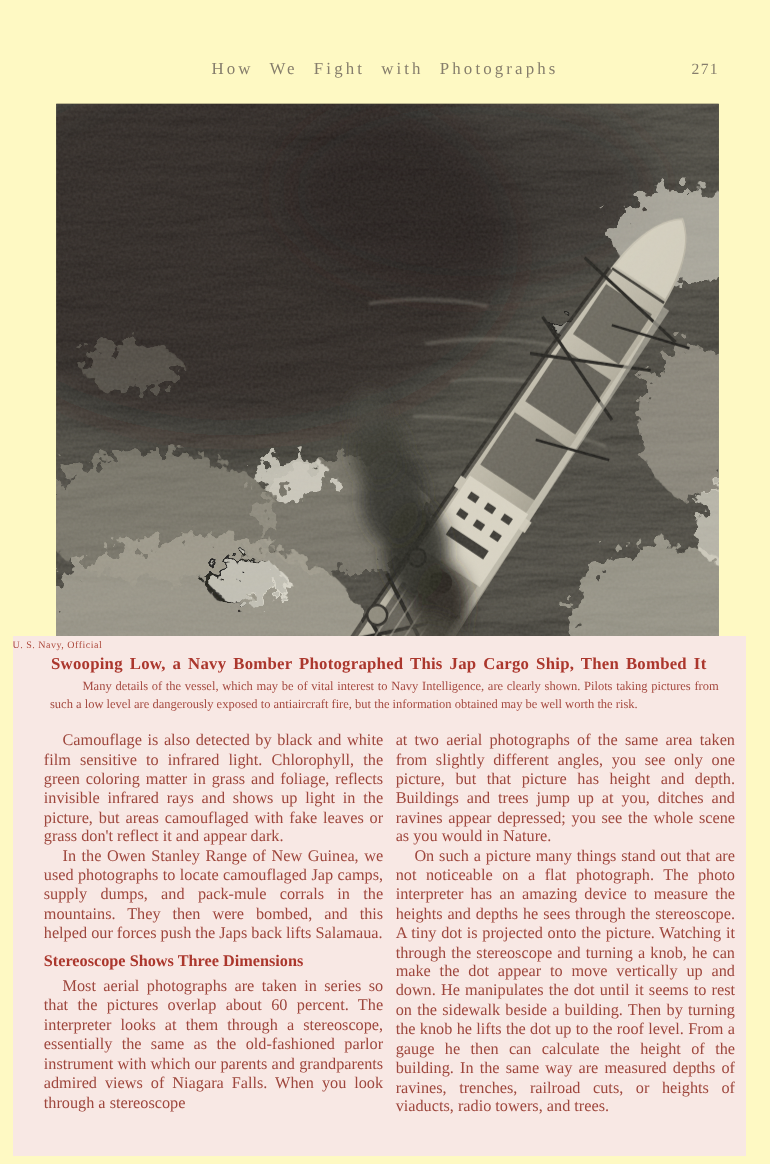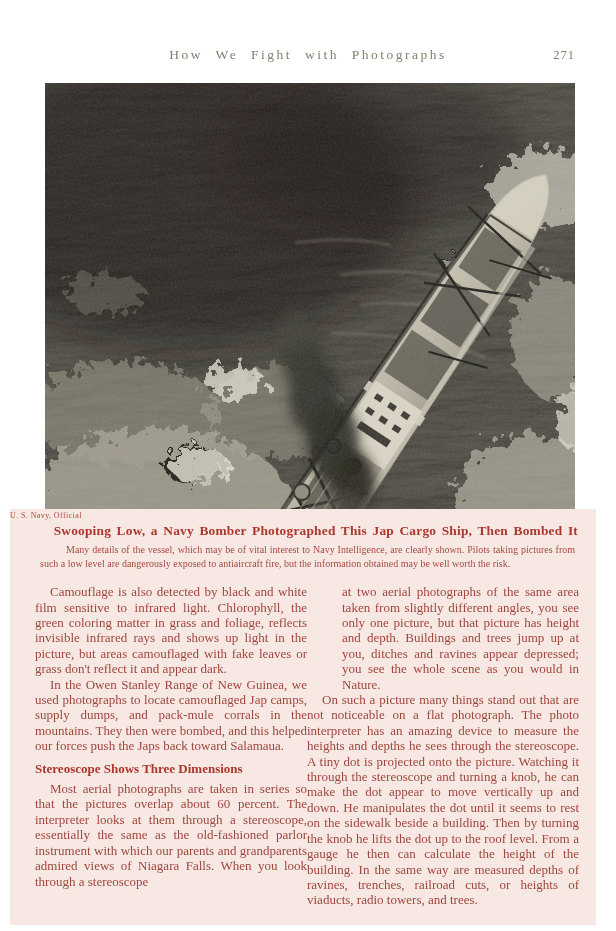--- a/index.html
+++ b/index.html
@@ -1,21 +1,21 @@
 <!DOCTYPE html>
 <html><head>
 <meta charset="utf-8">
 <style>
   html,body { margin:0; padding:0; }
   body { background:#d8d4c6; }
   .page {
     position:relative;
     width:616px; height:931px;
     margin:0 auto;
-    background:#ffffff;
+    background:#fef9c3;
     font-family:"Liberation Serif", serif;
     overflow:hidden;
   }
   
   .running-head-row { position:absolute; top:47px; left:0; width:100%; height:18px; }
   .running-head {
     text-align:center; font-size:13.5px; color:#867e6c;
     letter-spacing:2.5px; word-spacing:7px;
   }
   .page-number {
@@ -31,36 +31,36 @@
   
   .tint {
     position:absolute; left:10px; top:509px; width:586px; height:416px;
     background:#f8e8e4;
   }
   .credit {
     text-align:left; padding:2px 21px 0 0;
     font-size:8px; color:#ad493c; letter-spacing:.4px;
   }
   .cap-title {
-    margin:3px 18px 0 18px; text-align:right;
+    margin:3px 18px 0 18px; text-align:center;
     font-weight:bold; font-size:13.4px; color:#ab372d;
     letter-spacing:.2px; word-spacing:2px;
   }
   .cap-body {
     margin:4px 21px 0 30px;
     font-size:10px; line-height:13.6px; text-align:justify;
     text-indent:26px; color:#a54a40;
   }
-  .columns { display:flex; margin:14px 8px 0 25px; }
+  .columns { display:flex; gap:10px; margin:14px 8px 0 25px; }
   .col {
     width:272px; font-size:13px; line-height:15.4px;
     text-align:justify; color:#9e473d;
   }
   .col p { margin:0; text-indent:15px; }
-  .col p.noindent { text-indent:0;margin-left:35px; }
+  .col p.noindent { text-indent:0; }
   .section-heading {
     margin:7px 0 5px 0; 
     font-size:13px; font-weight:bold; color:#ab372d;
   }
 </style>
 </head>
 <body>
 
 <div class="page">
 
@@ -209,21 +209,21 @@
   </div>
 
   <div class="tint">
     <div class="credit">U. S. Navy, Official</div>
     <div class="cap-title">Swooping Low, a Navy Bomber Photographed This Jap Cargo Ship, Then Bombed It</div>
     <p class="cap-body">Many details of the vessel, which may be of vital interest to Navy Intelligence, are clearly shown.  Pilots taking pictures from such a low level are dangerously exposed to antiaircraft fire, but the information obtained may be well worth the risk.</p>
 
     <div class="columns">
       <div class="col">
         <p>Camouflage is also detected by black and white film sensitive to infrared light.  Chlorophyll, the green coloring matter in grass and foliage, reflects invisible infrared rays and shows up light in the picture, but areas camouflaged with fake leaves or grass don't reflect it and appear dark.</p>
-        <p>In the Owen Stanley Range of New Guinea, we used photographs to locate camouflaged Jap camps, supply dumps, and pack-mule corrals in the mountains.  They then were bombed, and this helped our forces push the Japs back toward Salamaua.</p>
+        <p>In the Owen Stanley Range of New Guinea, we used photographs to locate camouflaged Jap camps, supply dumps, and pack-mule corrals in the mountains.  They then were bombed, and this helped our forces push the Japs back lifts Salamaua.</p>
         <div class="section-heading">Stereoscope Shows Three Dimensions</div>
         <p>Most aerial photographs are taken in series so that the pictures overlap about 60 percent. The interpreter looks at them through a stereoscope, essentially the same as the old-fashioned parlor instrument with which our parents and grandparents admired views of Niagara Falls.  When you look through a stereoscope</p>
       </div>
       <div class="col">
         <p class="noindent">at two aerial photographs of the same area taken from slightly different angles, you see only one picture, but that picture has height and depth.  Buildings and trees jump up at you, ditches and ravines appear depressed; you see the whole scene as you would in Nature.</p>
         <p>On such a picture many things stand out that are not noticeable on a flat photograph. The photo interpreter has an amazing device to measure the heights and depths he sees through the stereoscope.  A tiny dot is projected onto the picture.  Watching it through the stereoscope and turning a knob, he can make the dot appear to move vertically up and down.  He manipulates the dot until it seems to rest on the sidewalk beside a building.  Then by turning the knob he lifts the dot up to the roof level.  From a gauge he then can calculate the height of the building.  In the same way are measured depths of ravines, trenches, railroad cuts, or heights of viaducts, radio towers, and trees.</p>
       </div>
     </div>
   </div>
 

